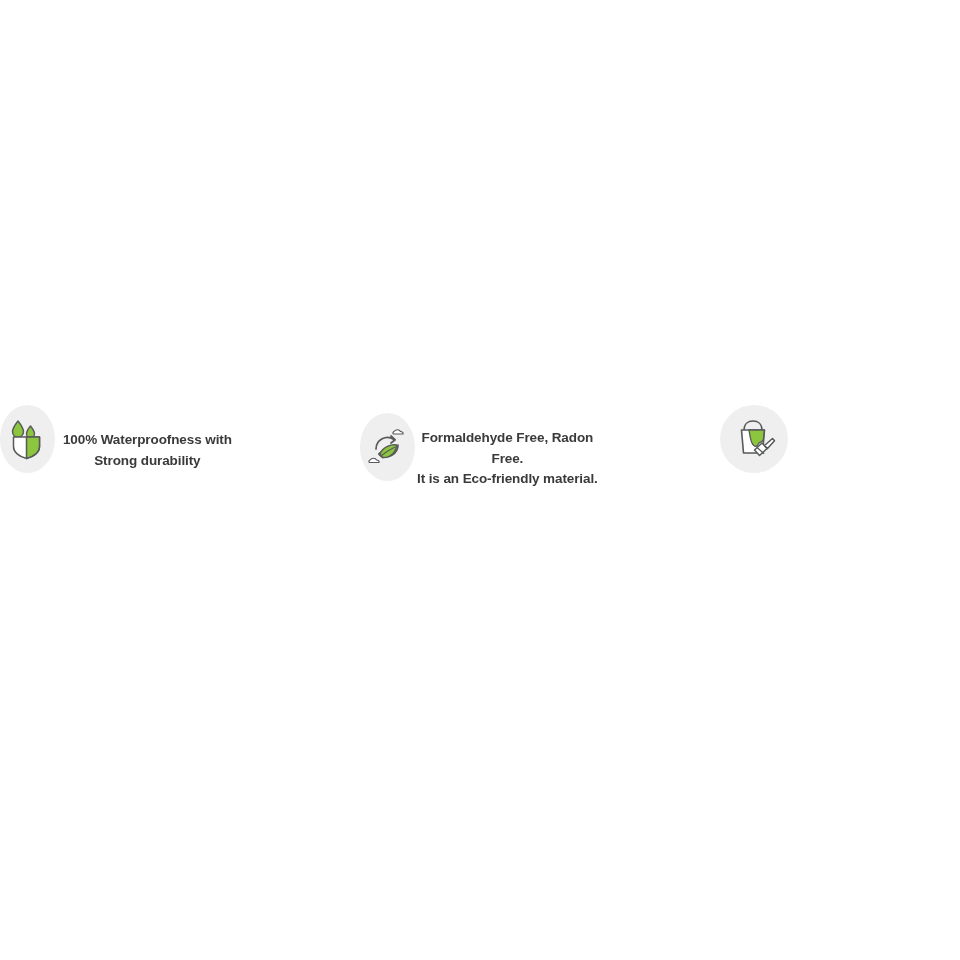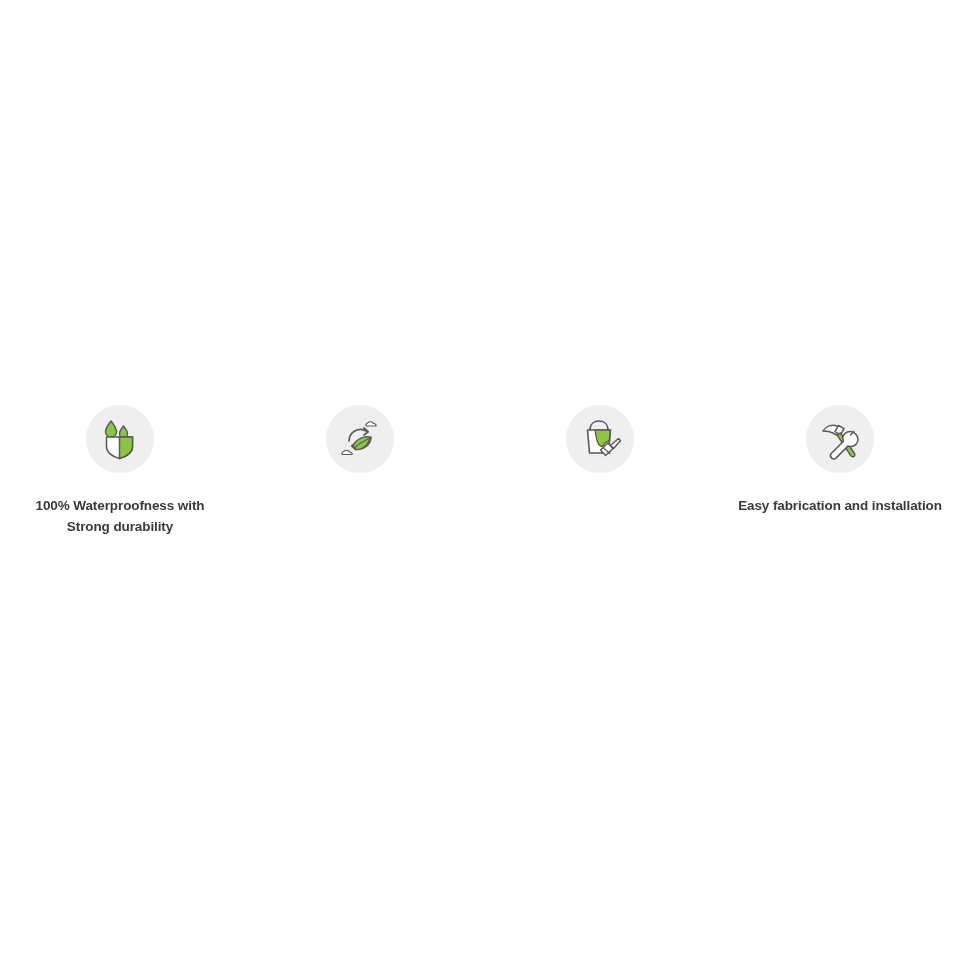--- a/index.html
+++ b/index.html
@@ -19,21 +19,21 @@
     left: 0;
     width: 960px;
     display: flex;
     flex-direction: row;
     align-items: flex-start;
     justify-content: space-between;
   }
   .feature-item {
     width: 240px;
     display: flex;
-    flex-direction: column;
+    flex-direction: row;
     align-items: center;
   }
   .icon-badge {
     width: 68px;
     height: 68px;
     border-radius: 50%;
     background: #efefef;
     display: flex;
     align-items: center;
     justify-content: center;
@@ -82,48 +82,35 @@
         <path d="M37 24 A11.5 11.5 0 0 1 19 33.5" fill="none" stroke="#58595B" stroke-width="1.7" stroke-linecap="round"></path>
         <path d="M22 36.5 L17.8 33 L22 29.5" fill="none" stroke="#58595B" stroke-width="1.7" stroke-linecap="round" stroke-linejoin="round"></path>
 
         <path d="M19 33 C22 25.5 30.5 23 35.5 24 C35.5 30.5 30 36.5 22.5 36.5 C21.2 36.5 20 35.9 19 33 Z" fill="#8CC63E" stroke="#58595B" stroke-width="1.4" stroke-linejoin="round"></path>
         <path d="M20 35 C24 31.5 29 28.5 34 26" fill="none" stroke="#58595B" stroke-width="1.1" stroke-linecap="round"></path>
 
         <path d="M9 39 C11 36.5 14.5 36.8 15.5 39 C17.5 39 18.5 40.5 18 41.5 L8.5 41.5 C7.5 41 7.8 39.6 9 39 Z" fill="#ffffff" stroke="#58595B" stroke-width="1.2" stroke-linejoin="round"></path>
         <path d="M33 10.5 C35 8 38.5 8.3 39.5 10.5 C41.5 10.5 42.5 12 42 13 L32.5 13 C31.5 12.5 31.8 11.1 33 10.5 Z" fill="#ffffff" stroke="#58595B" stroke-width="1.2" stroke-linejoin="round"></path>
       </svg>
     </div>
+    <div class="feature-caption">Formaldehyde Free, Radon Free.
+It is an Eco-friendly material.</div>
   </div>
 
   <div class="feature-item">
     <div class="icon-badge">
       <svg width="52" height="52" viewBox="0 0 52 52" aria-hidden="true">
 
         <path d="M16 17 C16 11 20 8 25 8 C30 8 34 11 34 17" fill="none" stroke="#58595B" stroke-width="1.5" stroke-linecap="round"></path>
 
         <path d="M13.5 17 L36.5 17 L34.5 40 L15.5 40 Z" fill="#ffffff" stroke="#58595B" stroke-width="1.6" stroke-linejoin="round"></path>
 
         <path d="M21 17 L36.2 17 L35.4 26.5 C33.5 30.5 31.5 28 30 31.5 C28.5 35 25 33 23.5 29 C22.5 26 21.5 21 21 17 Z" fill="#8CC63E" stroke="#58595B" stroke-width="1.3" stroke-linejoin="round"></path>
 
         <path d="M26.5 37 L34 30 L39 35.5 L31.5 42.5 Z" fill="#ffffff" stroke="#58595B" stroke-width="1.5" stroke-linejoin="round"></path>
         <path d="M36.5 32.5 L44.5 25.5 L46.5 27.8 L39.5 35.6 Z" fill="#ffffff" stroke="#58595B" stroke-width="1.5" stroke-linejoin="round"></path>
         <path d="M29 34.5 L36.2 40.7" fill="none" stroke="#58595B" stroke-width="1.2"></path>
       </svg>
     </div>
   </div>
 
-  <div class="feature-item">
-    <div class="icon-badge">
-      <svg width="52" height="52" viewBox="0 0 52 52" aria-hidden="true">
-
-        <path d="M9 18 C12 13 18 11 23 13 L27.5 15.5 L23.5 22.5 L19 20 C16 18.5 12 18 9 18 Z" fill="#ffffff" stroke="#58595B" stroke-width="1.5" stroke-linejoin="round"></path>
-        <path d="M24.5 12.5 L30 15.6 L26.5 21.8 L21 18.7 Z" fill="#ffffff" stroke="#58595B" stroke-width="1.5" stroke-linejoin="round"></path>
-
-        <path d="M26.5 20 L40.5 40.5 C41.6 42.1 40.2 44.2 38.3 43.6 C37.6 43.4 37 42.9 36.6 42.3 L23 21.8 Z" fill="#8CC63E" stroke="#58595B" stroke-width="1.5" stroke-linejoin="round"></path>
-
-        <path d="M41 20.5 C38.2 17.7 33.8 17.7 31 20.5 C28.9 22.6 28.4 25.7 29.5 28.2 L17.5 40.2 C16.2 41.5 16.2 43.6 17.5 44.9 C18.8 46.2 20.9 46.2 22.2 44.9 L34.2 32.9 C36.7 34 39.8 33.5 41.9 31.4 C44.7 28.6 44.7 24.2 41.9 21.4 Z" fill="#ffffff" stroke="#58595B" stroke-width="1.5" stroke-linejoin="round"></path>
-        <path d="M36.5 22 L40 18.5" fill="none" stroke="#58595B" stroke-width="1.3" stroke-linecap="round"></path>
-      </svg>
-    </div>
-    <div class="feature-caption">Easy fabrication and installation</div>
-  </div>
 
 </div>
 
 </body></html>

